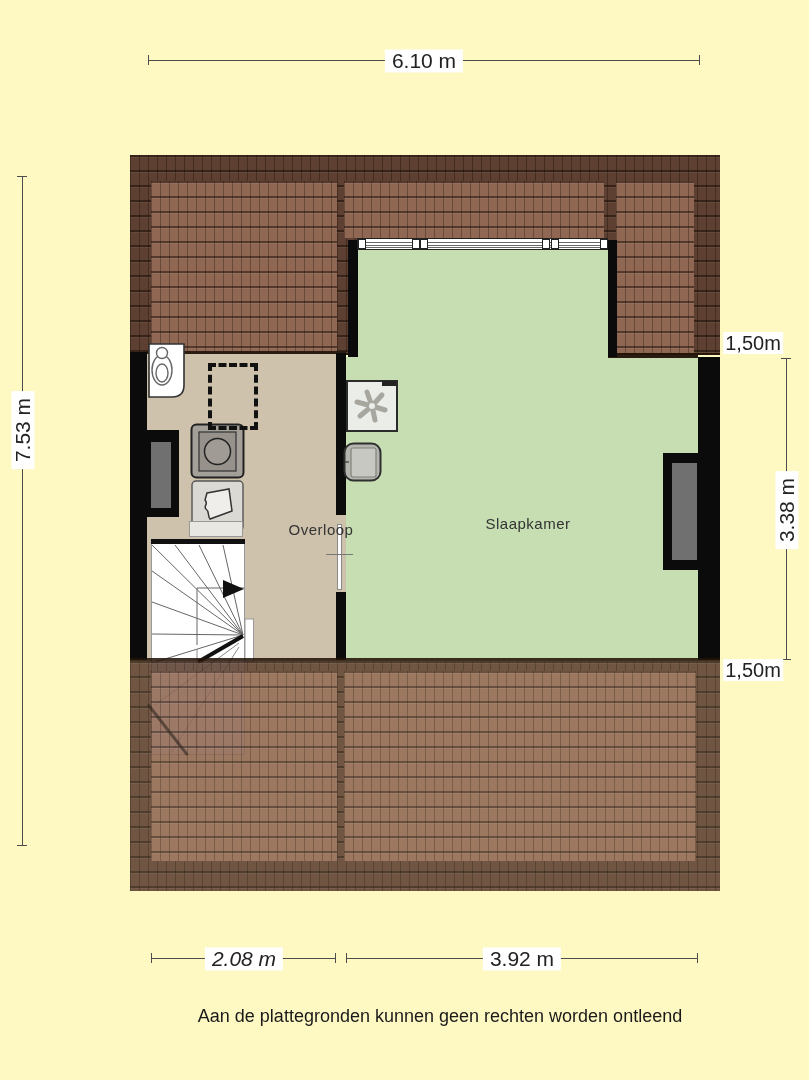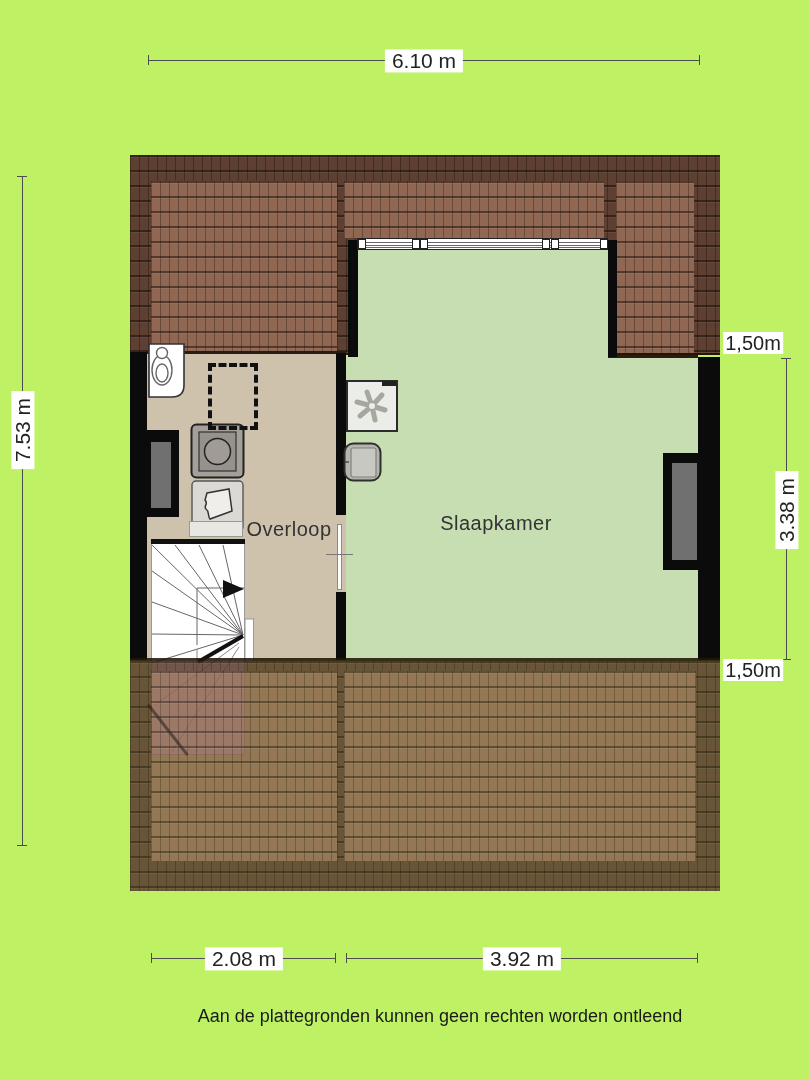--- a/index.html
+++ b/index.html
@@ -1,17 +1,17 @@
 <!DOCTYPE html>
 <html style="--roof-dark: #5d4031; --roof-light: #8f6753; --floor-overloop: #cec2ad; --floor-slaapkamer: #c6deb2; --wall: #0b0b0b; --window-pane: #707070; --dim-line: #4c4c4c; --text: #222222;"><head>
 <meta charset="utf-8">
 <style>
   html,body{margin:0;padding:0;background:#ffffff;}
   .canvas{
-    position:relative;width:809px;height:1080px;background:#bef264;
+    position:relative;width:809px;height:1080px;background:#fef9c3;
     font-family:"Liberation Sans",sans-serif;overflow:hidden;
   }
   .abs{position:absolute;}
   
   .dim-line{background:var(--dim-line,#4c4c4c);}
   .dim-label{
     color:var(--text,#222);font-size:21px;background:#ffffff;
     padding:0 7px;white-space:nowrap;line-height:1.1;
     transform:translate(-50%,-50%);
   }
@@ -30,22 +30,22 @@
     background-image:
       repeating-linear-gradient(180deg, rgba(25,12,6,.5) 0 2px, rgba(255,255,255,.06) 2px 3px, transparent 3px 15px),
       repeating-linear-gradient(90deg, rgba(25,12,6,.33) 0 1px, transparent 1px 9px);
   }
   .wall{background:var(--wall,#0b0b0b);}
   .edge{background:#2b1c12;}
   .floor-overloop{background:var(--floor-overloop,#cec2ad);}
   .floor-slaapkamer{background:var(--floor-slaapkamer,#c6deb2);}
   .pane{background:var(--window-pane,#707070);}
   .room-label{
-    color:#333;font-size:20px;white-space:nowrap;
-    transform:translate(-50%,-50%);letter-spacing:.5px;
+    color:#333;font-size:15px;white-space:nowrap;
+    transform:translate(-50%,-50%);letter-spacing:.5px;margin-left:32px;
   }
   .window-strip{background:#ffffff;border:1px solid #222;box-sizing:border-box;}
   .glass-line{position:absolute;left:2px;right:2px;height:1px;background:#666;}
   .mullion{position:absolute;top:0;width:8px;height:10px;background:#fff;border:1px solid #222;box-sizing:border-box;}
   .skylight-dash{border:4px dashed #111;box-sizing:border-box;background:transparent;}
   .cupboard{background:#e9e7e1;border:1px solid #999;box-sizing:border-box;}
   .door-leaf{background:#fdfdfd;border:1px solid #8a8a8a;box-sizing:border-box;}
   .footer-text{
     color:#1a1a1a;font-size:18px;white-space:nowrap;transform:translate(-50%,-50%);
   }
@@ -69,21 +69,21 @@
   <div class="abs dim-label small" style="left:753px;top:343px;">1,50m</div>
   <div class="abs dim-line" style="left:786px;top:358px;width:1px;height:302px;"></div>
   <div class="abs dim-line" style="left:781px;top:358px;width:10px;height:1px;"></div>
   <div class="abs dim-line" style="left:781px;top:659px;width:10px;height:1px;"></div>
   <div class="abs dim-label vert" style="left:787px;top:510px;">3.38 m</div>
   <div class="abs dim-label small" style="left:753px;top:670px;">1,50m</div>
 
   <div class="abs dim-line" style="left:151px;top:958px;width:185px;height:1px;"></div>
   <div class="abs dim-line" style="left:151px;top:953px;width:1px;height:10px;"></div>
   <div class="abs dim-line" style="left:335px;top:953px;width:1px;height:10px;"></div>
-  <div class="abs dim-label" style="left:244px;top:959px;">2.08 m</div>
+  <div class="abs dim-label" style="left:244px;top:959px;font-style:italic;">2.08 m</div>
   <div class="abs dim-line" style="left:346px;top:958px;width:352px;height:1px;"></div>
   <div class="abs dim-line" style="left:346px;top:953px;width:1px;height:10px;"></div>
   <div class="abs dim-line" style="left:697px;top:953px;width:1px;height:10px;"></div>
   <div class="abs dim-label" style="left:522px;top:959px;">3.92 m</div>
 
   <div class="abs roof" style="left:130px;top:155px;width:590px;height:200px;border-bottom:2px solid #241509;box-sizing:border-box;">
     <div class="roof-panel" style="left:21px;top:26px;width:186px;height:172px;"></div>
     <div class="roof-panel" style="left:214px;top:26px;width:260px;height:57px;"></div>
     <div class="roof-panel" style="left:486px;top:26px;width:78px;height:172px;"></div>
   </div>

